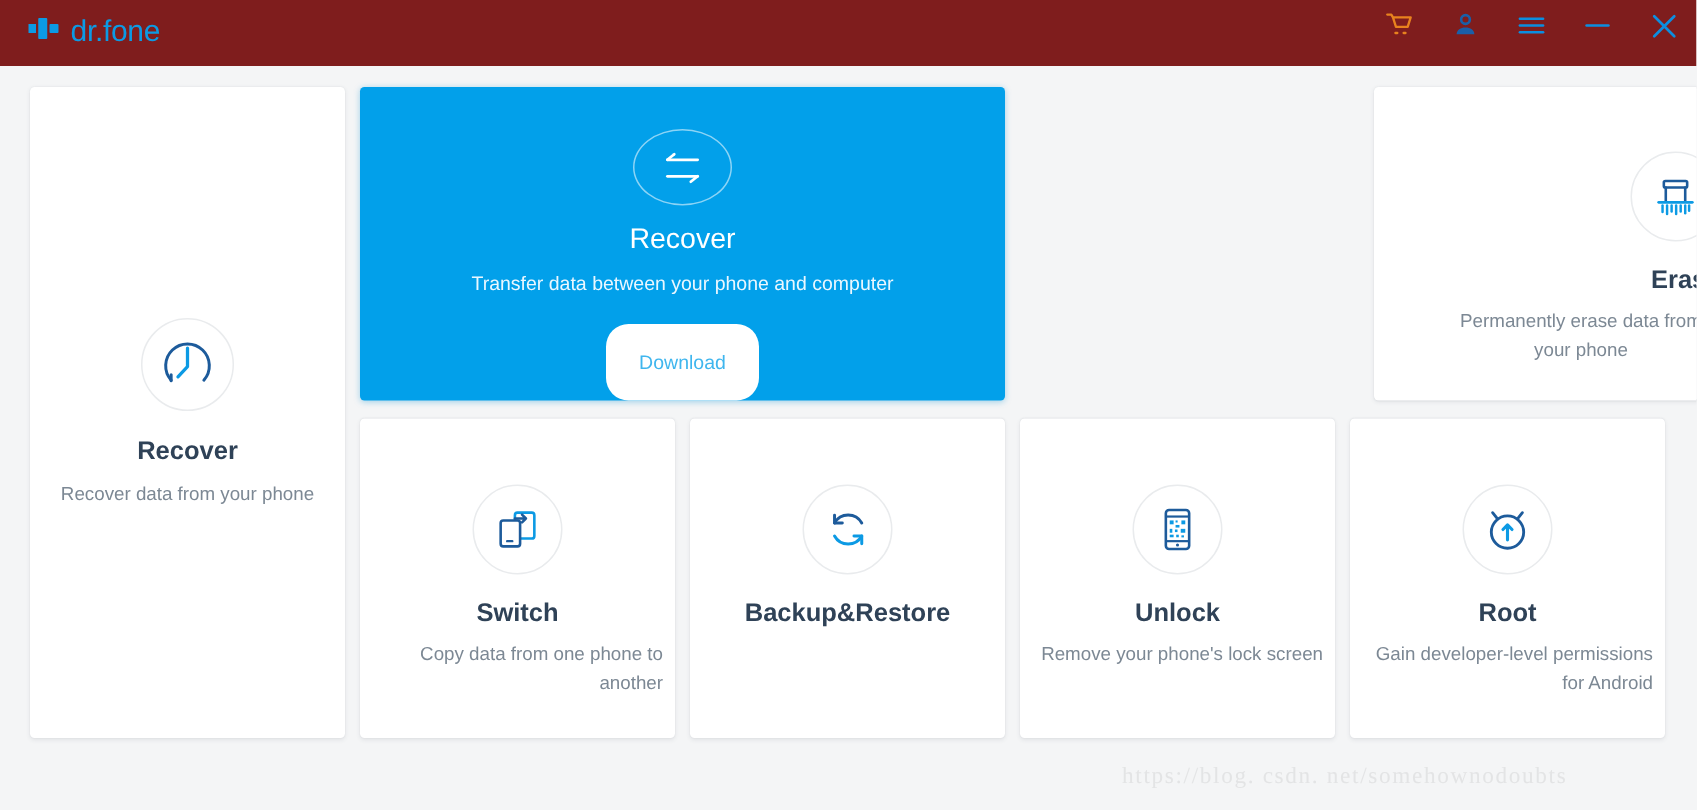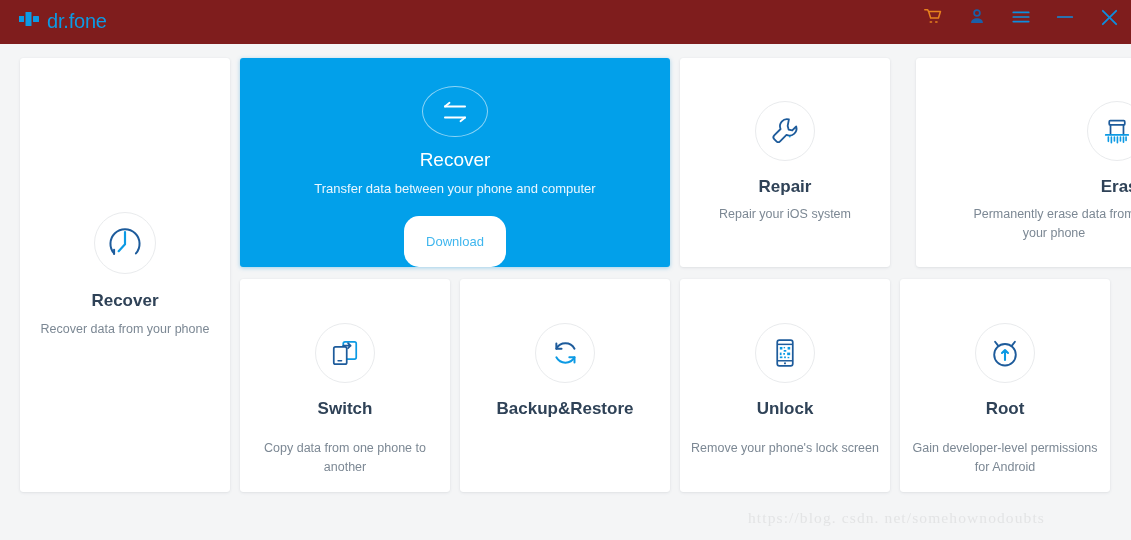--- a/index.html
+++ b/index.html
@@ -78,21 +78,21 @@
   #card-repair .c-desc, #card-erase .c-desc { margin-top: 8px; width: 186px; }
 
   
   .card-bottom { top: 279px; width: 210px; height: 213px; }
   #card-switch  { left: 240px; }
   #card-backup  { left: 460px; }
   #card-unlock  { left: 680px; }
   #card-root    { left: 900px; }
   .card-bottom .icon-wrap { width: 60px; height: 60px; margin-top: 44px; }
   .card-bottom .c-title { margin-top: 16px; }
-  .card-bottom .c-desc { margin-top: 20px; width: 194px; }
+  .card-bottom .c-desc { margin-top: 8px; width: 194px; text-align: right; }
 
   
   .watermark {
     position: absolute; left: 748px; top: 509px;
     font-family: "Liberation Serif", serif; font-size: 15.5px;
     color: #e3e4e5; letter-spacing: 1.1px; white-space: nowrap;
   }
 </style>
 </head>
 <body>
@@ -174,30 +174,20 @@
         <path d="M18 14l-5 4" fill="none" stroke="#ffffff" stroke-width="2" stroke-linecap="round"></path>
         <path d="M13 30h22" fill="none" stroke="#ffffff" stroke-width="2" stroke-linecap="round"></path>
         <path d="M30 34l5-4" fill="none" stroke="#ffffff" stroke-width="2" stroke-linecap="round"></path>
       </svg>
     </div>
     <div class="c-title">Recover</div>
     <div class="c-desc">Transfer data between your phone and computer</div>
     <button class="dl-btn">Download</button>
   </div>
 
-  <div class="card" id="card-repair">
-    <div class="icon-wrap">
-      <svg width="38" height="38" viewBox="0 0 44 44">
-        <path d="M26.5 8.5a8.2 8.2 0 0 0-9.6 11.2l-7.4 7.4a3 3 0 0 0 0 4.2l2.6 2.6a3 3 0 0 0 4.2 0l7.4-7.4A8.2 8.2 0 0 0 35 16.8l-4.6 4.6-4.2-1.1-1.1-4.2z" fill="none" stroke="#1d5b9b" stroke-width="2.1" stroke-linejoin="round"></path>
-        <circle cx="27.5" cy="28.5" r="1.1" fill="#0c9ae4"></circle>
-      </svg>
-    </div>
-    <div class="c-title">Repair</div>
-    <div class="c-desc">Repair your iOS system</div>
-  </div>
 
   <div class="card" id="card-erase">
     <div class="icon-wrap">
       <svg width="38" height="38" viewBox="0 0 44 44">
         <rect x="13" y="10" width="18" height="5" rx="1.2" fill="none" stroke="#1d5b9b" stroke-width="2"></rect>
         <path d="M14.5 15v11M29.5 15v11" fill="none" stroke="#1d5b9b" stroke-width="2" stroke-linecap="round"></path>
         <line x1="9" y1="26.5" x2="35" y2="26.5" stroke="#0c9ae4" stroke-width="2.1" stroke-linecap="round"></line>
         <g stroke="#0c9ae4" stroke-width="1.9" stroke-linecap="round">
           <line x1="12" y1="29" x2="12" y2="34"></line>
           <line x1="15.5" y1="29" x2="15.5" y2="35.5"></line>

